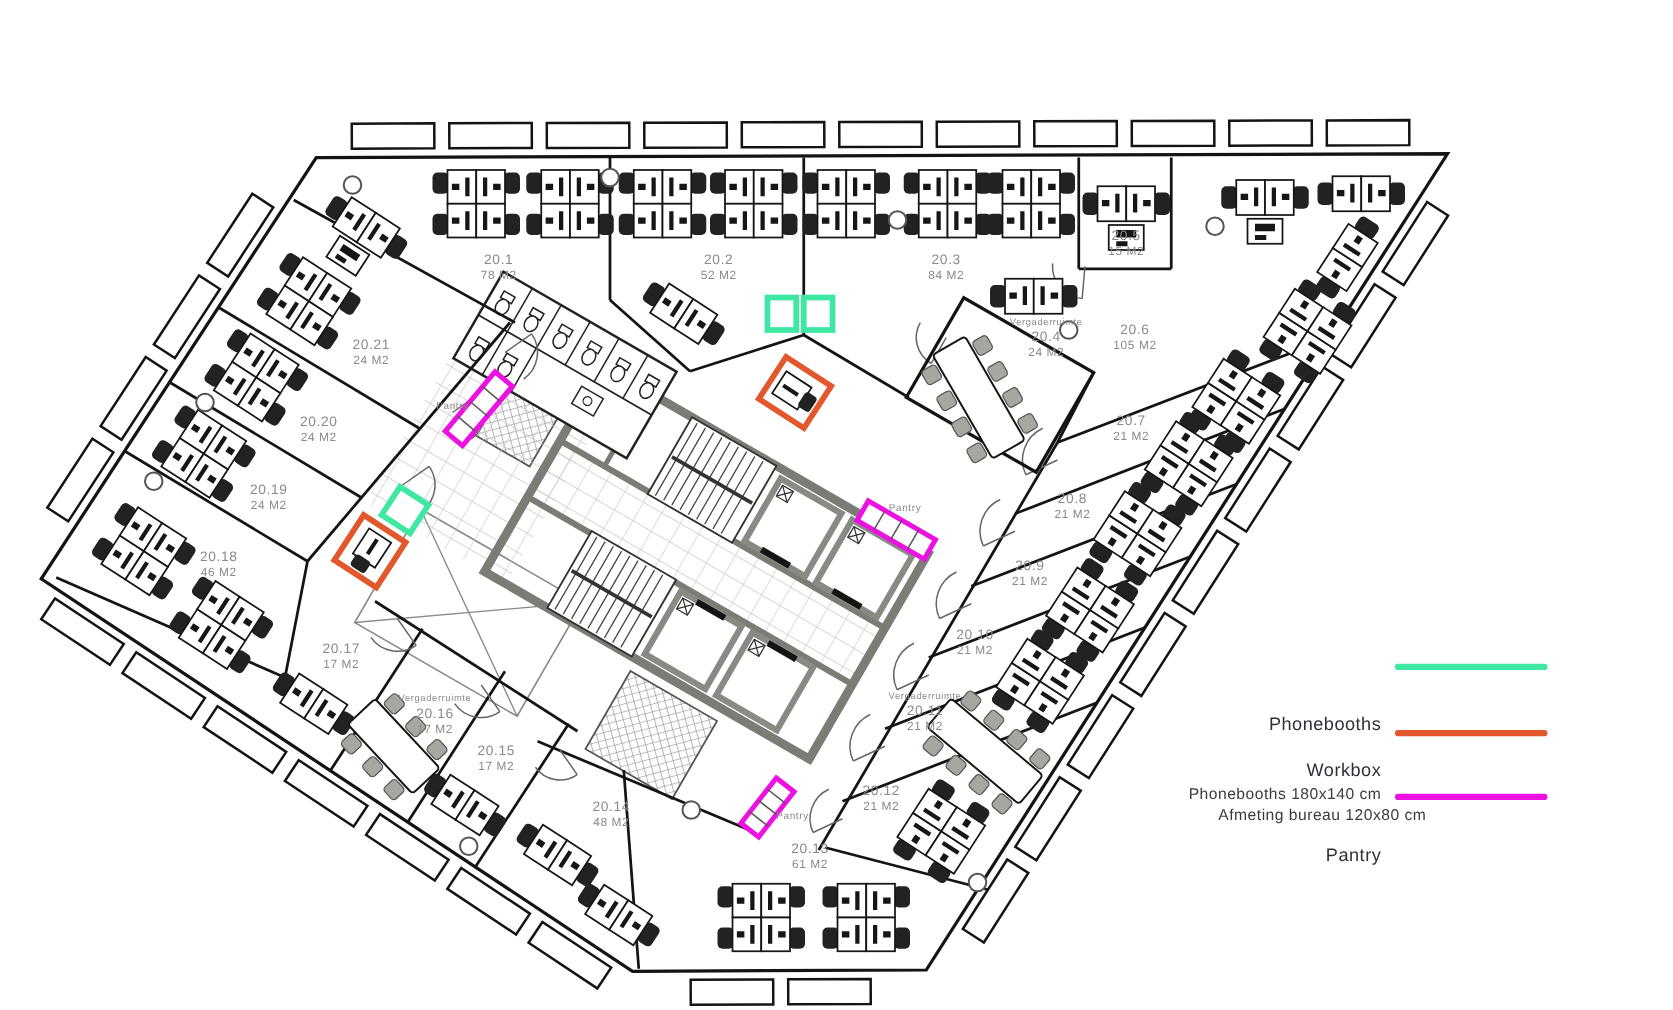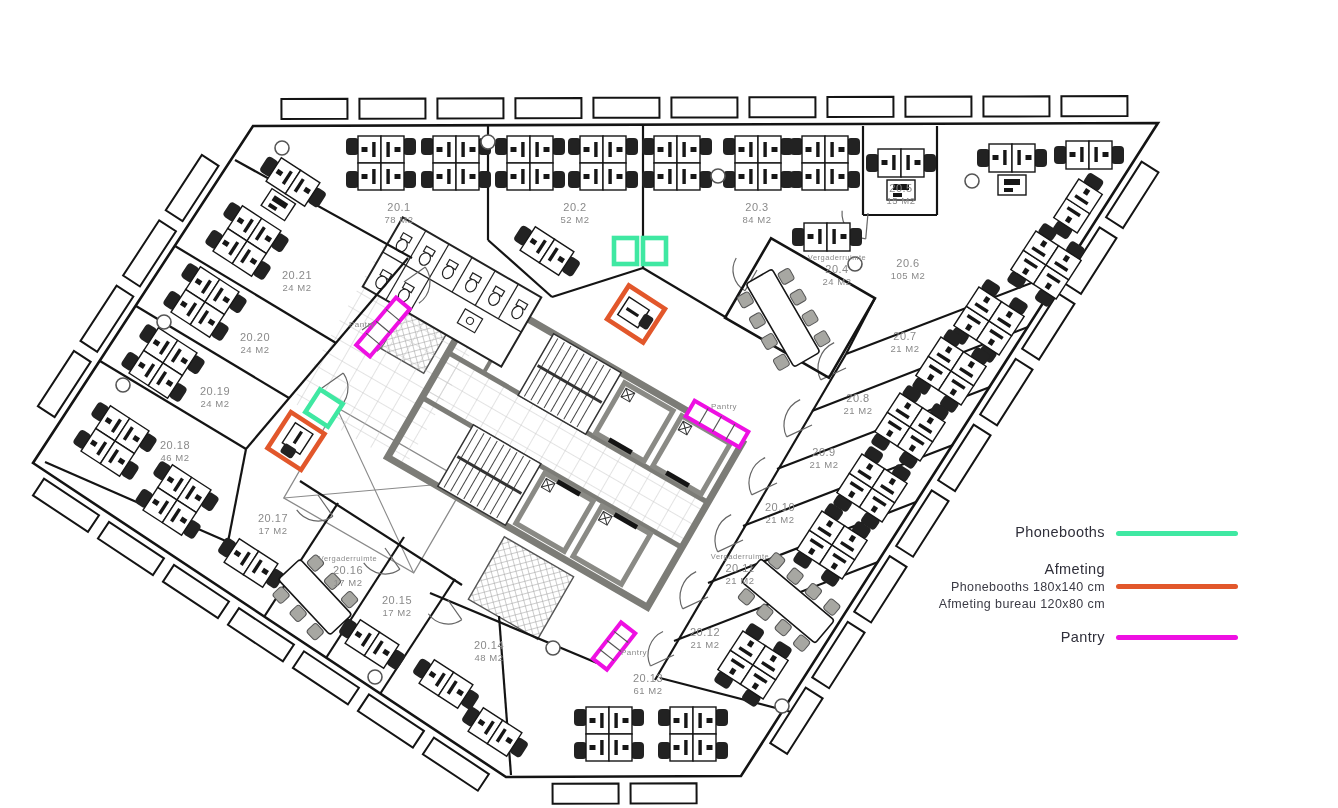--- a/index.html
+++ b/index.html
@@ -1,20 +1,20 @@
 <!DOCTYPE html>
 <html><head>
 <meta charset="utf-8">
 <style>
   html,body{margin:0;padding:0;background:#fff;}
   #stage{position:relative;width:1338px;height:808px;background:#fff;overflow:hidden;
          font-family:"Liberation Sans",sans-serif;}
   #plan{position:absolute;left:0;top:0;}
   .lg-label{position:absolute;color:#2f2f3a;letter-spacing:.4px;white-space:nowrap;
-            text-align:right;font-family:"Liberation Sans",sans-serif;}
+            text-align:right;font-family:"Liberation Sans",sans-serif;margin-top:48px;}
   .lg-main{font-size:14.5px;}
   .lg-sub{font-size:12.5px;color:#3a3a44;}
   .lg-line{position:absolute;height:5px;border-radius:3px;}
 </style>
 </head>
 <body>
 
 <div id="stage">
   <svg id="plan" width="1338" height="808" viewBox="0 0 1338 808" xmlns="http://www.w3.org/2000/svg">
     <defs>
@@ -865,20 +865,20 @@
           <text x="362" y="327" text-anchor="middle" font-size="8" fill="#8A8A8A" font-family="Liberation Sans, sans-serif" letter-spacing="0.5">Pantry</text>
           <text x="724" y="409" text-anchor="middle" font-size="8" fill="#8A8A8A" font-family="Liberation Sans, sans-serif" letter-spacing="0.5">Pantry</text>
           <text x="634" y="655" text-anchor="middle" font-size="8" fill="#8A8A8A" font-family="Liberation Sans, sans-serif" letter-spacing="0.5">Pantry</text>
         </g>
       </g>
   </svg>
 
   <div class="lg-label lg-main" style="left:900px;top:524px;width:205px;">Phonebooths</div>
   <div class="lg-line" style="left: 1116px; top: 531px; width: 122px; background: rgb(63, 232, 162);"></div>
 
-  <div class="lg-label lg-main" style="left:900px;top:561px;width:205px;">Afmeting</div>
+  <div class="lg-label lg-main" style="left:900px;top:561px;width:205px;">Workbox</div>
   <div class="lg-label lg-sub" style="left:860px;top:580px;width:245px;">Phonebooths 180x140 cm</div>
-  <div class="lg-label lg-sub" style="left:860px;top:597px;width:245px;">Afmeting bureau 120x80 cm</div>
+  <div class="lg-label lg-sub" style="left:896px;top:597px;width:245px;">Afmeting bureau 120x80 cm</div>
   <div class="lg-line" style="left: 1116px; top: 584px; width: 122px; background: rgb(226, 87, 43);"></div>
 
   <div class="lg-label lg-main" style="left:900px;top:629px;width:205px;">Pantry</div>
   <div class="lg-line" style="left: 1116px; top: 635px; width: 122px; background: rgb(238, 16, 226);"></div>
 </div>
 
 </body></html>

